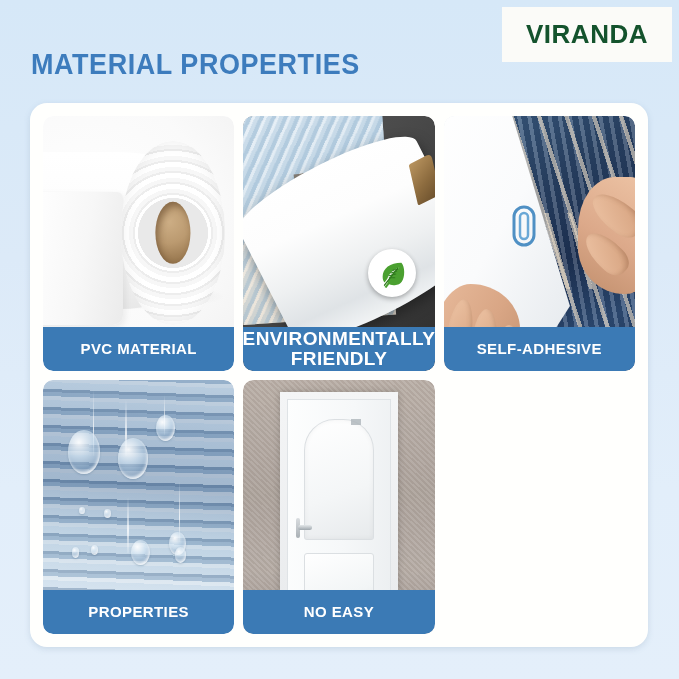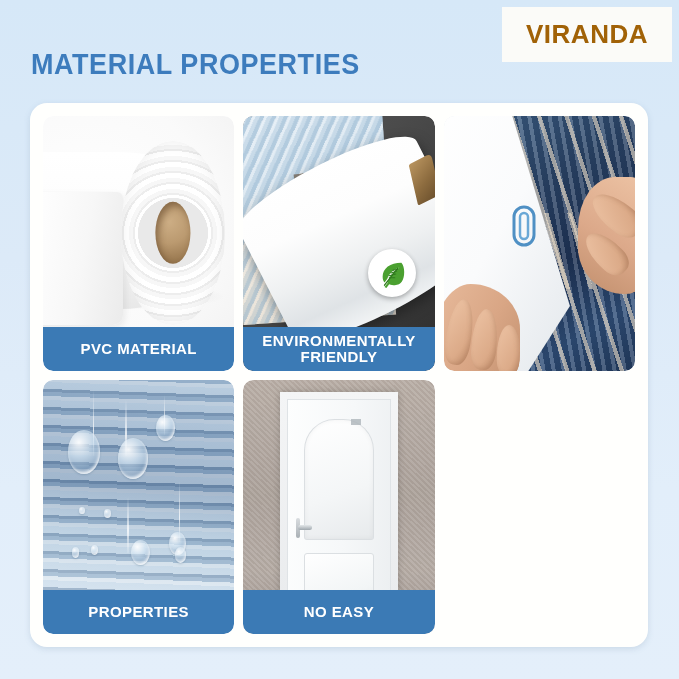--- a/index.html
+++ b/index.html
@@ -26,21 +26,21 @@
     height: 55px;
     background: #fbfbf8;
     display: flex;
     align-items: center;
     justify-content: center;
   }
   .brand-logo .brand-text {
     font-size: 26px;
     font-weight: bold;
     letter-spacing: 0.5px;
-    color: #a16207;
+    color: #14532d;
     font-family: "Liberation Sans", sans-serif;
   }
 
   .page-title {
     position: absolute;
     left: 31px;
     top: 48px;
     font-size: 29px;
     font-weight: bold;
     letter-spacing: 0.6px;
@@ -97,21 +97,21 @@
     font-weight: bold;
     letter-spacing: 0.4px;
     line-height: 1.05;
     display: flex;
     align-items: center;
     justify-content: center;
     text-align: center;
     padding: 0 20px;
     white-space: pre-line;
   }
-  .caption.two-line { font-size: 15px; }
+  .caption.two-line { font-size: 19px; }
 
   
   .pvc-bg {
     position: absolute; inset: 0;
     background:
       radial-gradient(ellipse 120% 80% at 20% 40%, #ffffff 0%, #fafafa 60%, #f0f0f0 100%);
   }
   .pvc-roll-body {
     position: absolute;
     left: -14%; top: 14%;
@@ -463,20 +463,21 @@
             <rect x="11" y="10" width="8" height="26" rx="4" ry="4" fill="none" stroke="#6aa8d6" stroke-width="2.5"></rect>
           </svg>
         </div>
         <div class="adh-hand-left"></div>
         <div class="adh-finger" style="left:2%; bottom:2%; width:13%; height:26%; transform:rotate(9deg);"></div>
         <div class="adh-finger" style="left:15%; bottom:0%; width:13%; height:24%; transform:rotate(5deg);"></div>
         <div class="adh-finger" style="left:28%; bottom:-2%; width:12%; height:20%; transform:rotate(2deg);"></div>
         <div class="adh-finger" style="right:2%; top:28%; width:15%; height:22%; transform:rotate(-52deg);"></div>
         <div class="adh-finger" style="right:8%; top:44%; width:14%; height:20%; transform:rotate(-46deg);"></div>
       </div>
+      <div class="caption">SELF-ADHESIVE</div>
     </div>
 
     <div class="cell">
       <div class="cell-photo">
         <div class="wp-bg"></div>
         <div class="trail" style="left:26%; top:4%; height:26%;"></div>
         <div class="trail" style="left:43%; top:8%; height:22%;"></div>
         <div class="trail" style="left:63%; top:6%; height:16%;"></div>
         <div class="trail" style="left:44%; top:46%; height:22%;"></div>
         <div class="trail" style="left:71%; top:40%; height:24%;"></div>

